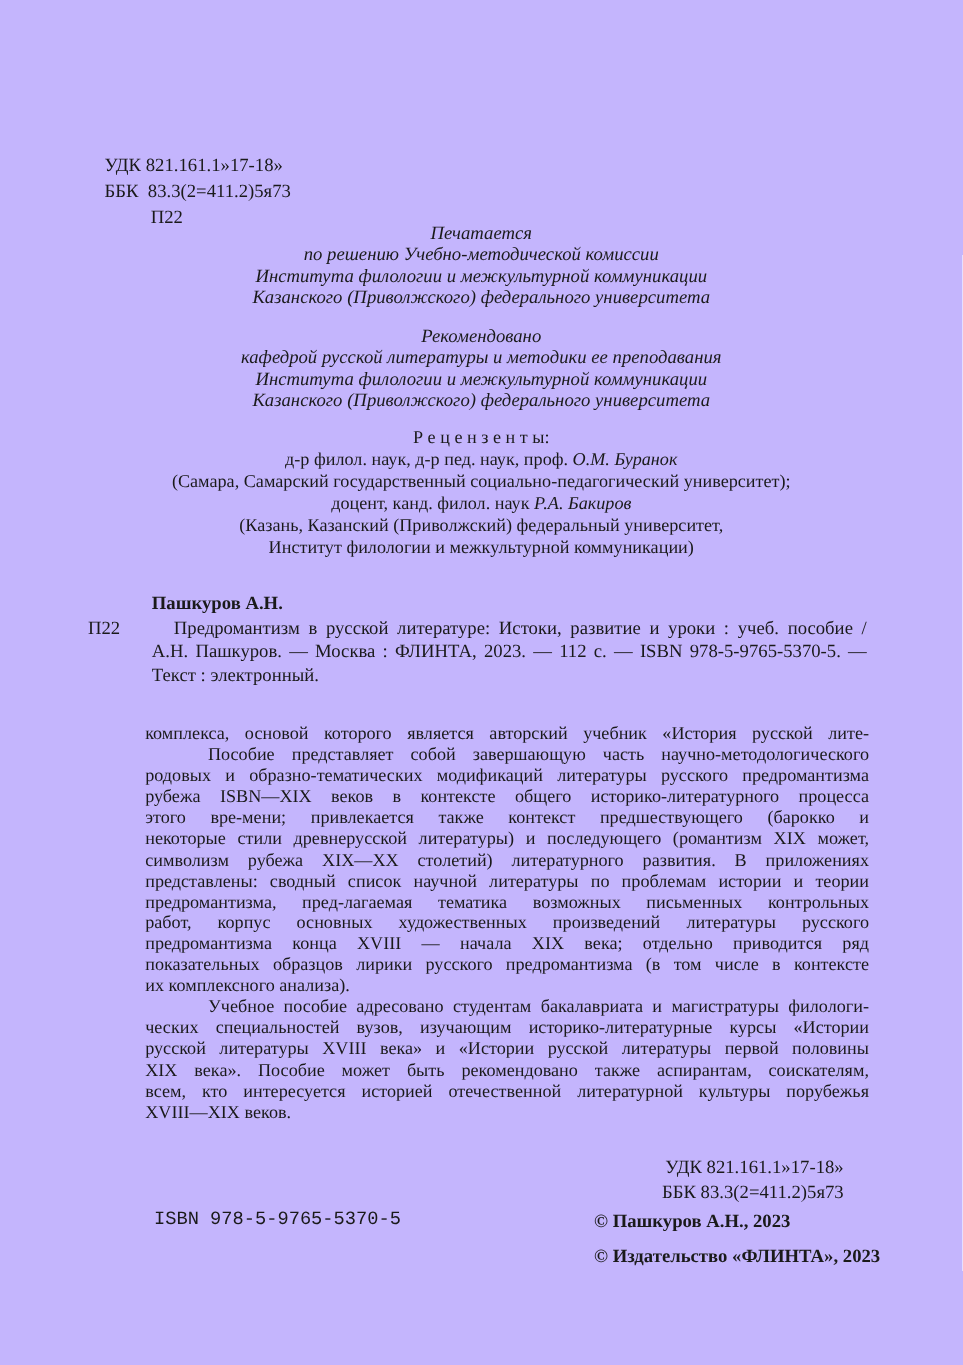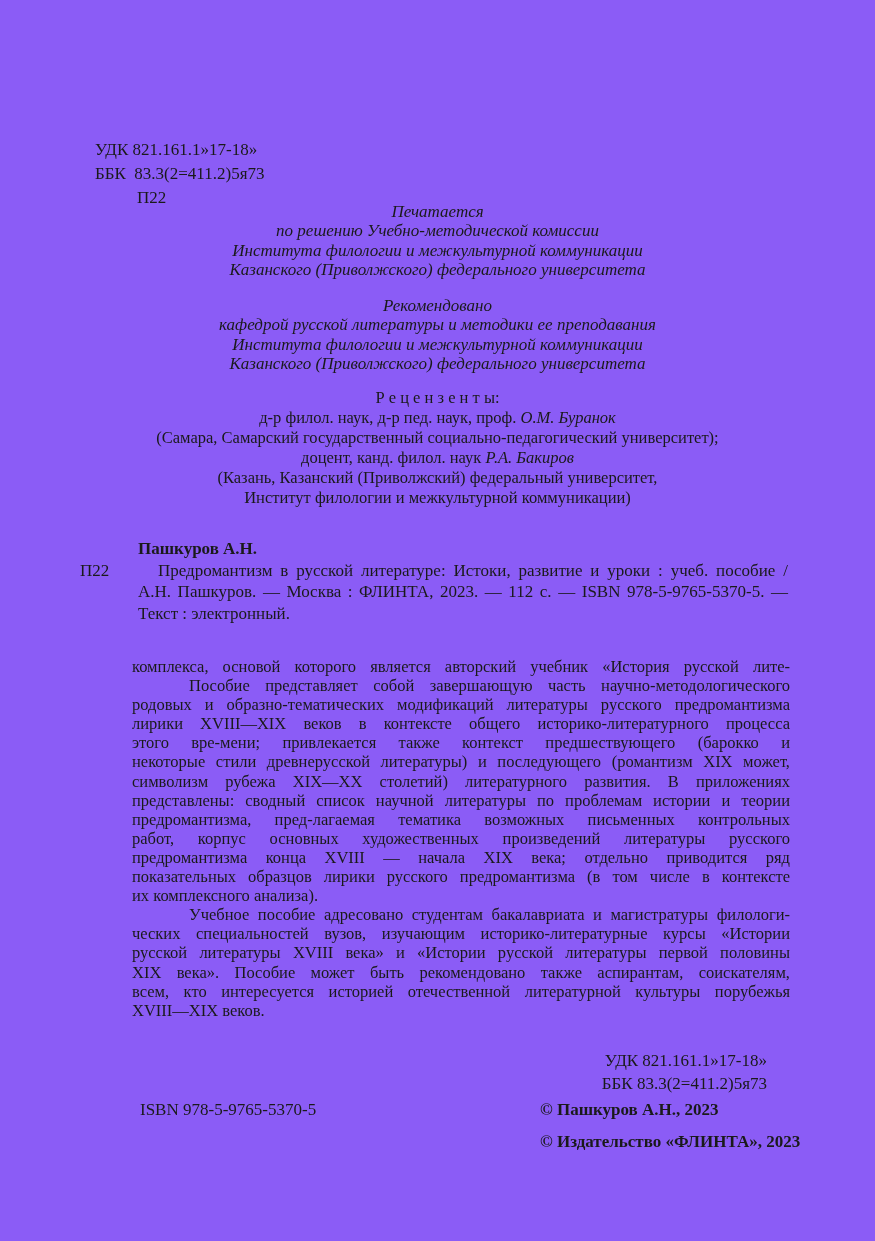--- a/index.html
+++ b/index.html
@@ -1,20 +1,20 @@
 <!DOCTYPE html>
 <html><head>
 <meta charset="utf-8">
 <style>
   html, body { margin: 0; padding: 0; background: #ffffff; }
   .page {
     position: relative;
     width: 875px;
     height: 1241px;
-    background: #8b5cf6;
+    background: #c4b5fd;
     color: #1a1a1a;
     font-family: "Liberation Serif", serif;
     overflow: hidden;
   }
   .it { font-style: italic; }
 
   
   .top-codes {
     position: absolute; top: 138px; left: 95px;
     font-size: 17px; line-height: 24px;
@@ -57,21 +57,21 @@
   .annotation .ln.ind { text-indent: 57px; }
   .annotation .ln.last { text-align-last: left; }
 
   
   .bottom-codes {
     position: absolute; top: 1049px; left: 0; width: 767px;
     text-align: right; font-size: 17px; line-height: 23px;
   }
 
   
-  .isbn { position: absolute; top: 1100px; left: 140px; font-size: 17px; }
+  .isbn { position: absolute; top: 1100px; left: 140px; font-size: 17px; font-family: Liberation Mono, monospace; }
   .copyrights { position: absolute; top: 1100px; left: 540px; font-size: 17px; line-height: 20px; font-weight: bold; }
   .copyrights .ln + .ln { margin-top: 12px; }
 </style>
 </head>
 <body>
 
 <div class="page">
 
   <div class="top-codes">
     <div>УДК 821.161.1»17-18»</div>
@@ -114,21 +114,21 @@
           <div class="ln last">Текст : электронный.</div>
         </div>
     </div>
   </div>
 
   <div class="annotation">
     <div>
         <div class="ln">комплекса, основой которого является авторский учебник «История русской лите-</div>
         <div class="ln ind">Пособие представляет собой завершающую часть научно-методологического</div>
         <div class="ln">родовых и образно-тематических модификаций литературы русского предромантизма</div>
-        <div class="ln">лирики XVIII—XIX веков в контексте общего историко-литературного процесса</div>
+        <div class="ln">рубежа ISBN—XIX веков в контексте общего историко-литературного процесса</div>
         <div class="ln">этого вре-мени; привлекается также контекст предшествующего (барокко и</div>
         <div class="ln">некоторые стили древнерусской литературы) и последующего (романтизм XIX может,</div>
         <div class="ln">символизм рубежа XIX—XX столетий) литературного развития. В приложениях</div>
         <div class="ln">представлены: сводный список научной литературы по проблемам истории и теории</div>
         <div class="ln">предромантизма, пред-лагаемая тематика возможных письменных контрольных</div>
         <div class="ln">работ, корпус основных художественных произведений литературы русского</div>
         <div class="ln">предромантизма конца XVIII — начала XIX века; отдельно приводится ряд</div>
         <div class="ln">показательных образцов лирики русского предромантизма (в том числе в контексте</div>
         <div class="ln last">их комплексного анализа).</div>
       </div>

